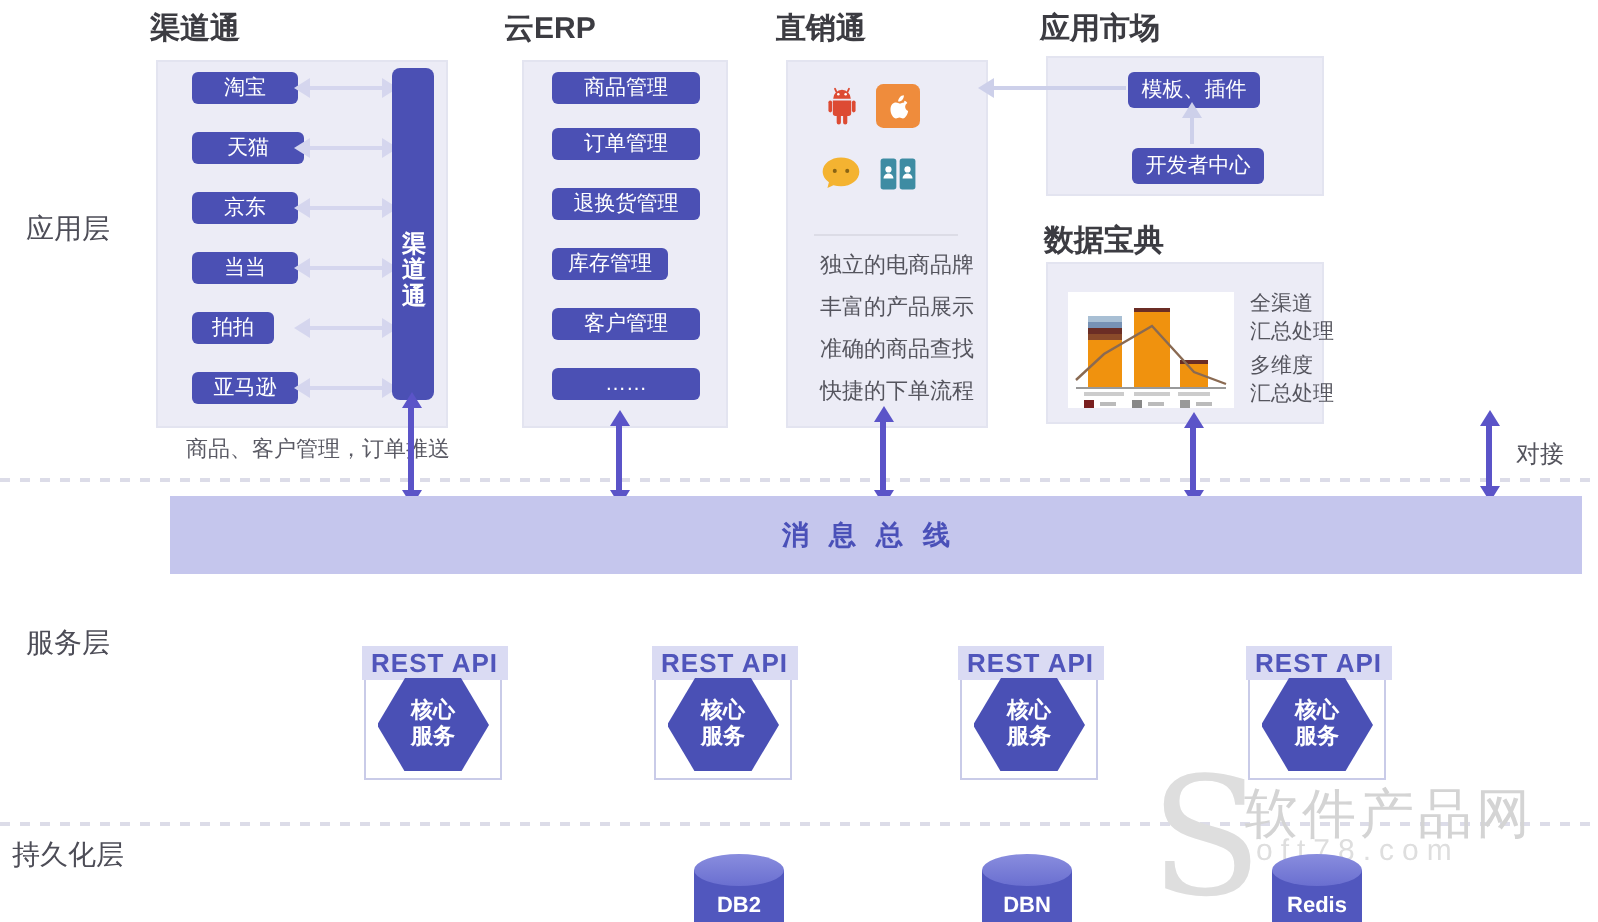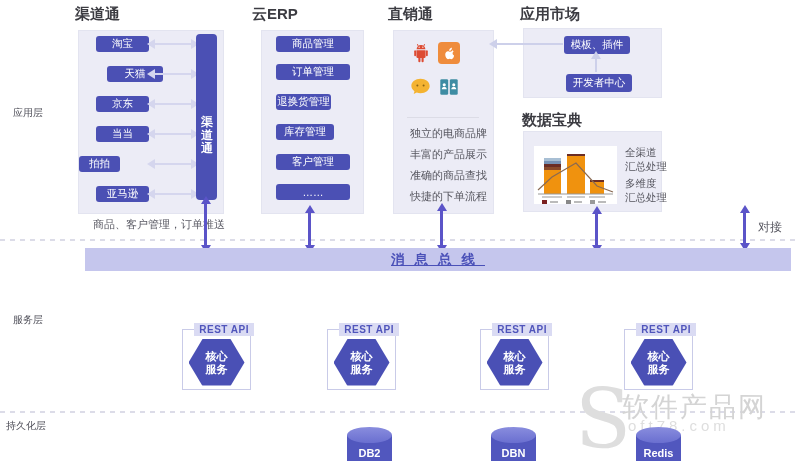--- a/index.html
+++ b/index.html
@@ -1,19 +1,19 @@
 <!DOCTYPE html>
 <html><head>
 <meta charset="utf-8">
 <style>
   html,body{margin:0;padding:0;}
   body{font-family:"Liberation Sans","DejaVu Sans",sans-serif;background:#fff;}
   #canvas{position:relative;width:799px;height:461px;background:#ffffff;overflow:hidden;}
 
-  .layer-label{position:absolute;font-size:10px;color:#4d4d57;}
+  .layer-label{position:absolute;font-size:14px;color:#4d4d57;}
   .divider{position:absolute;left:0;width:799px;height:2px;
     background:repeating-linear-gradient(90deg,#dcdce8 0 5px,transparent 5px 10px);}
 
   .sec-title{position:absolute;font-size:15px;font-weight:bold;color:#3c3c42;}
   .panel{position:absolute;background:#ececf6;border:1px solid #e3e4f0;box-sizing:border-box;}
 
   .btn{position:absolute;background:#4b50b4;color:#fff;font-size:10.5px;border-radius:3px;
     display:flex;align-items:center;justify-content:center;white-space:nowrap;}
 
   
@@ -40,21 +40,21 @@
   .hr-line{position:absolute;height:1px;background:#dcdce6;}
 
   .ext-panel{display:flex;flex-direction:column;align-items:center;padding-top:62px;gap:9px;
     font-size:11px;color:#4d4d57;letter-spacing:1px;}
 
   .bus-bar{position:absolute;background:#c5c6ed;color:#4a50b8;font-weight:bold;font-size:13.5px;
     display:flex;align-items:center;justify-content:center;}
 
   .rest-box{position:absolute;top:329px;width:69px;height:61px;border:1px solid #c9cbe8;box-sizing:border-box;}
   .rest-tag{position:absolute;top:-7px;right:-4px;background:#dadbf3;color:#5055bb;
-    font-size:10px;font-weight:bold;padding:1px 5px;letter-spacing:.5px;white-space:nowrap;}
+    font-size:13px;font-weight:bold;padding:1px 5px;letter-spacing:.5px;white-space:nowrap;}
   .hex{position:absolute;left:50%;top:55%;transform:translate(-50%,-50%);width:56px;height:47px;background:#4a50b5;
     clip-path:polygon(25% 0%,75% 0%,100% 50%,75% 100%,25% 100%,0% 50%);
     display:flex;flex-direction:column;align-items:center;justify-content:center;
     color:#fff;font-size:11px;font-weight:bold;line-height:13px;}
 
   .db{position:absolute;top:427px;width:45px;height:34px;}
   .db-body{position:absolute;top:8px;left:0;width:45px;height:26px;background:#5157be;}
   .db-top{position:absolute;top:0;left:0;width:45px;height:16px;border-radius:50%;
     background:linear-gradient(#898dde,#6a6fd0);}
   .db-label{position:absolute;bottom:2px;left:0;width:100%;text-align:center;color:#fff;font-size:11px;font-weight:bold;}
@@ -82,39 +82,39 @@
   <div class="layer-label" style="left:6px;top:419px">持久化层</div>
 
   <div class="sec-title" style="left:75px;top:5px">渠道通</div>
   <div class="sec-title" style="left:252px;top:5px">云ERP</div>
   <div class="sec-title" style="left:388px;top:5px">直销通</div>
   <div class="sec-title" style="left:520px;top:5px">应用市场</div>
   <div class="sec-title" style="left:522px;top:111px">数据宝典</div>
 
   <div class="panel" style="left:78px;top:30px;width:146px;height:184px">
     <div class="btn" style="left:17px;top:5px;width:53px;height:16px">淘宝</div>
-    <div class="btn" style="left:28px;top:35px;width:56px;height:16px">天猫</div>
+    <div class="btn" style="left:17px;top:35px;width:56px;height:16px">天猫</div>
     <div class="btn" style="left:17px;top:65px;width:53px;height:16px">京东</div>
     <div class="btn" style="left:17px;top:95px;width:53px;height:16px">当当</div>
-    <div class="btn" style="left:0;top:125px;width:41px;height:16px">拍拍</div>
+    <div class="btn" style="left:17px;top:125px;width:41px;height:16px">拍拍</div>
     <div class="btn" style="left:17px;top:155px;width:53px;height:16px">亚马逊</div>
     <div class="harrow" style="left:76px;top:12px;width:36px"></div>
     <div class="harrow" style="left:76px;top:42px;width:36px"></div>
     <div class="harrow" style="left:76px;top:72px;width:36px"></div>
     <div class="harrow" style="left:76px;top:102px;width:36px"></div>
     <div class="harrow" style="left:76px;top:132px;width:36px"></div>
     <div class="harrow" style="left:76px;top:162px;width:36px"></div>
     <div class="hub-bar" style="left:117px;top:3px;width:21px;height:166px">渠道通</div>
   </div>
   <div class="caption" style="left:93px;top:217px">商品、客户管理，订单推送</div>
 
   <div class="panel" style="left:261px;top:30px;width:103px;height:184px">
     <div class="btn" style="left:14px;top:5px;width:74px;height:16px">商品管理</div>
     <div class="btn" style="left:14px;top:33px;width:74px;height:16px">订单管理</div>
-    <div class="btn" style="left:14px;top:63px;width:55px;height:16px">退换货管理</div>
+    <div class="btn" style="left:14px;top:63px;width:74px;height:16px">退换货管理</div>
     <div class="btn" style="left:14px;top:93px;width:58px;height:16px">库存管理</div>
     <div class="btn" style="left:14px;top:123px;width:74px;height:16px">客户管理</div>
     <div class="btn" style="left:14px;top:153px;width:74px;height:16px">……</div>
   </div>
 
   <div class="panel" style="left:393px;top:30px;width:101px;height:184px">
     <span class="icon" style="left:16px;top:11px">
       <svg viewBox="0 0 24 24" width="22" height="22">
         <g fill="#dd4b33">
           <path d="M7 9h10v7a1.5 1.5 0 0 1-1.5 1.5h-.6V21a1.15 1.15 0 0 1-2.3 0v-3.5h-1.2V21a1.15 1.15 0 0 1-2.3 0v-3.5h-.6A1.5 1.5 0 0 1 7 16z"></path>
@@ -204,21 +204,21 @@
   </div>
 
 
   <div class="varrow" style="left:204px;top:203px;height:43px"></div>
   <div class="varrow" style="left:308px;top:212px;height:34px"></div>
   <div class="varrow" style="left:440px;top:210px;height:36px"></div>
   <div class="varrow" style="left:595px;top:213px;height:33px"></div>
   <div class="varrow" style="left:743px;top:212px;height:32px"></div>
   <div class="dock-label" style="left:758px;top:219px">对接</div>
 
-  <div class="bus-bar" style="left:85px;top:248px;width:706px;height:23px;letter-spacing:10px;text-decoration:underline;">消息总线</div>
+  <div class="bus-bar" style="left:85px;top:248px;width:706px;height:39px;letter-spacing:10px;">消息总线</div>
 
   <div class="rest-box" style="left:182px">
     <div class="rest-tag">REST API</div>
     <div class="hex">
       <span>核心</span>
         <span>服务</span>
     </div>
   </div>
   <div class="rest-box" style="left:327px">
     <div class="rest-tag">REST API</div>

